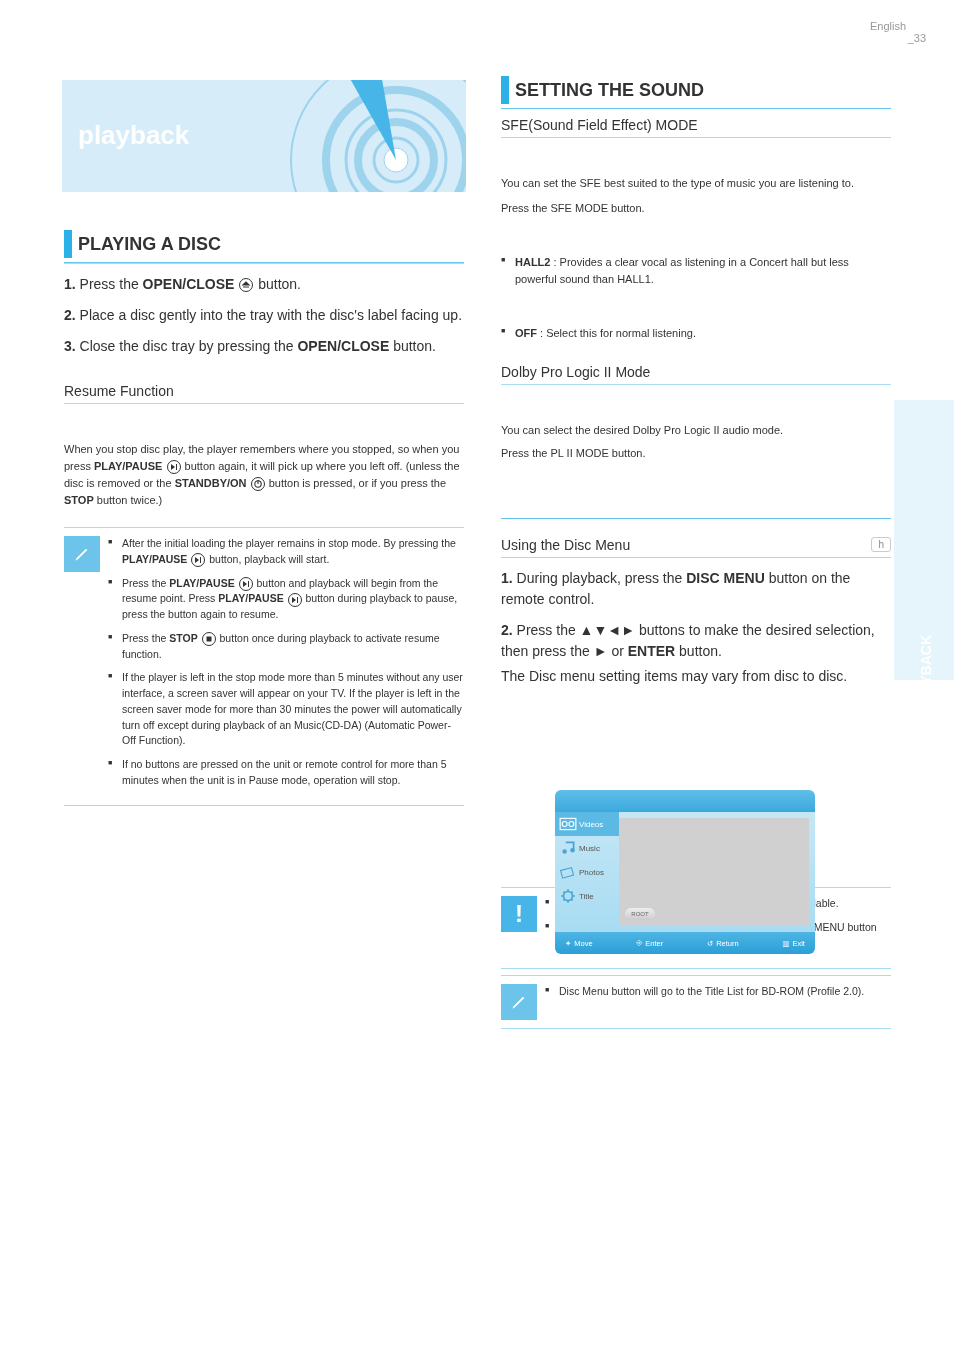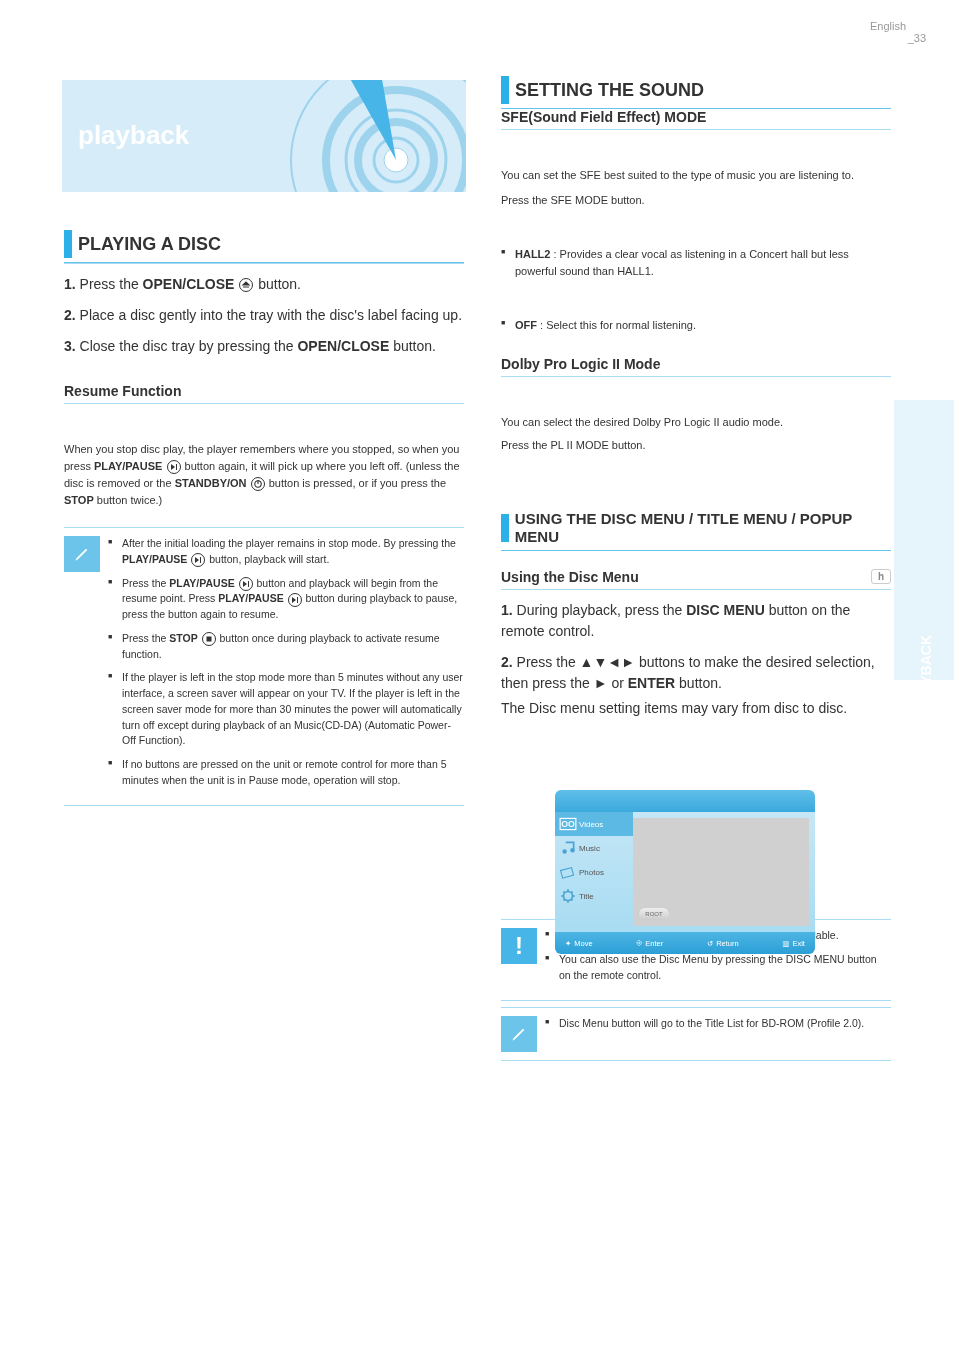--- a/index.html
+++ b/index.html
@@ -19,42 +19,42 @@
   .disc .wedge { fill: #47b5e8; }
   
   .col-left { position: absolute; left: 64px; top: 230px; width: 400px; }
   .col-right { position: absolute; left: 501px; top: 76px; width: 390px; }
   
   .section-head { display: flex; align-items: center; margin-bottom: 4px; }
   .section-bar { width: 8px; height: 28px; background: #2bb0e8; margin-right: 6px; }
   .section-title { font-size: 18px; font-weight: bold; color: #333; }
   
   .rule-blue { border: 0; border-top: 1.5px solid #64c4ec; }
-  .subhead { font-size: 14px; font-weight: bold; color: #333; margin: 0 0 4px 0; }
+  .subhead { font-size: 14px; font-weight: normal; color: #333; margin: 8px 0 4px 0; }
   .subrule { border: 0; border-top: 1px solid #a8dcf2; margin-bottom: 10px; }
   
   .body-text { font-size: 11px; line-height: 1.55; color: #333; margin-top: 37px; }
   .body-text strong { font-weight: bold; }
   
   .step { font-size: 14px; line-height: 1.5; margin-bottom: 10px; }
   
   .note-box { display: flex; margin-top: 14px; border-top: 1px solid #a8dcf2; border-bottom: 1px solid #a8dcf2; padding: 8px 0; }
   .note-icon { width: 36px; height: 36px; background: #6cc4ea; display: flex; align-items: center; justify-content: center; flex-shrink: 0; margin-right: 8px; }
   .note-icon.alert { background: #47b5e8; }
   .note-content { flex: 1; font-size: 10.5px; line-height: 1.5; }
   .bullet-item { position: relative; padding-left: 14px; margin-bottom: 8px; }
   .bullet-item::before { content: '■'; position: absolute; left: 0; top: 1px; font-size: 7px; color: #333; }
   
   .btn-inline { display: inline-block; width: 14px; height: 14px; border: 1px solid #333; border-radius: 50%; vertical-align: middle; position: relative; margin: 0 1px; }
   .btn-inline svg { position: absolute; left: 1px; top: 1px; width: 10px; height: 10px; }
   
   .screenshot { position: absolute; left: 555px; top: 790px; width: 260px; }
   .ss-titlebar { height: 22px; background: linear-gradient(#5fbfe9,#3ba9dd); border-radius: 6px 6px 0 0; display: flex; align-items: center; padding: 0 8px; color: #fff; font-size: 9px; font-weight: bold; }
   .ss-body { height: 120px; background: linear-gradient(#c5e7f6,#a8dcf2); display: flex; }
-  .ss-sidebar { width: 78px; display: flex; flex-direction: column; }
+  .ss-sidebar { width: 64px; display: flex; flex-direction: column; }
   .ss-icon-row { height: 24px; display: flex; align-items: center; padding-left: 4px; font-size: 8px; color: #555; }
   .ss-icon-row.active { background: #5bb9e4; color: #fff; }
   .ss-icon-row .ss-icon { width: 18px; height: 16px; display: flex; align-items: center; justify-content: center; margin-right: 2px; }
   .ss-main { flex: 1; background: #d0d0d0; margin: 6px 6px 6px 0; position: relative; }
   .ss-rootbtn { position: absolute; left: 6px; bottom: 6px; width: 30px; height: 12px; background: linear-gradient(#eee,#ccc); border-radius: 6px; font-size: 6px; display: flex; align-items: center; justify-content: center; color: #666; }
   .ss-bottombar { height: 22px; background: linear-gradient(#4eb5e4,#2b9fd6); border-radius: 0 0 6px 6px; display: flex; align-items: center; padding: 0 10px; font-size: 7.5px; color: #fff; justify-content: space-between; }
   .ss-bot-item { display: flex; align-items: center; gap: 3px; }
   
   .icon-svg { width: 16px; height: 16px; }
 </style>
@@ -192,24 +192,20 @@
   <div class="bullet-item body-text">
     <strong>OFF</strong><span> : Select this for normal listening.</span>
   </div>
 
   <div class="subhead" style="margin-top:22px">Dolby Pro Logic II Mode</div>
   <hr class="subrule">
   <div class="body-text">You can select the desired Dolby Pro Logic II audio mode.</div>
   <div class="body-text" style="margin-top:6px">Press the       PL II MODE button.</div>
 
   <div style="height:56px"></div>
-  <div class="section-head">
-    <div class="section-bar"></div>
-    <div class="section-title" style="font-size:15px;line-height:1.2">USING THE DISC MENU / TITLE MENU / POPUP MENU</div>
-  </div>
   <hr class="rule-blue">
 
   <div class="subhead" style="margin-top:18px">
     <span>Using the Disc Menu</span>
     <span style="float:right; font-size:10px; background:#fff; border:1px solid #ccc; border-radius:3px; padding:1px 6px; color:#888">h</span>
   </div>
   <hr class="subrule">
 
   <div class="step">
     <strong>1.</strong>

